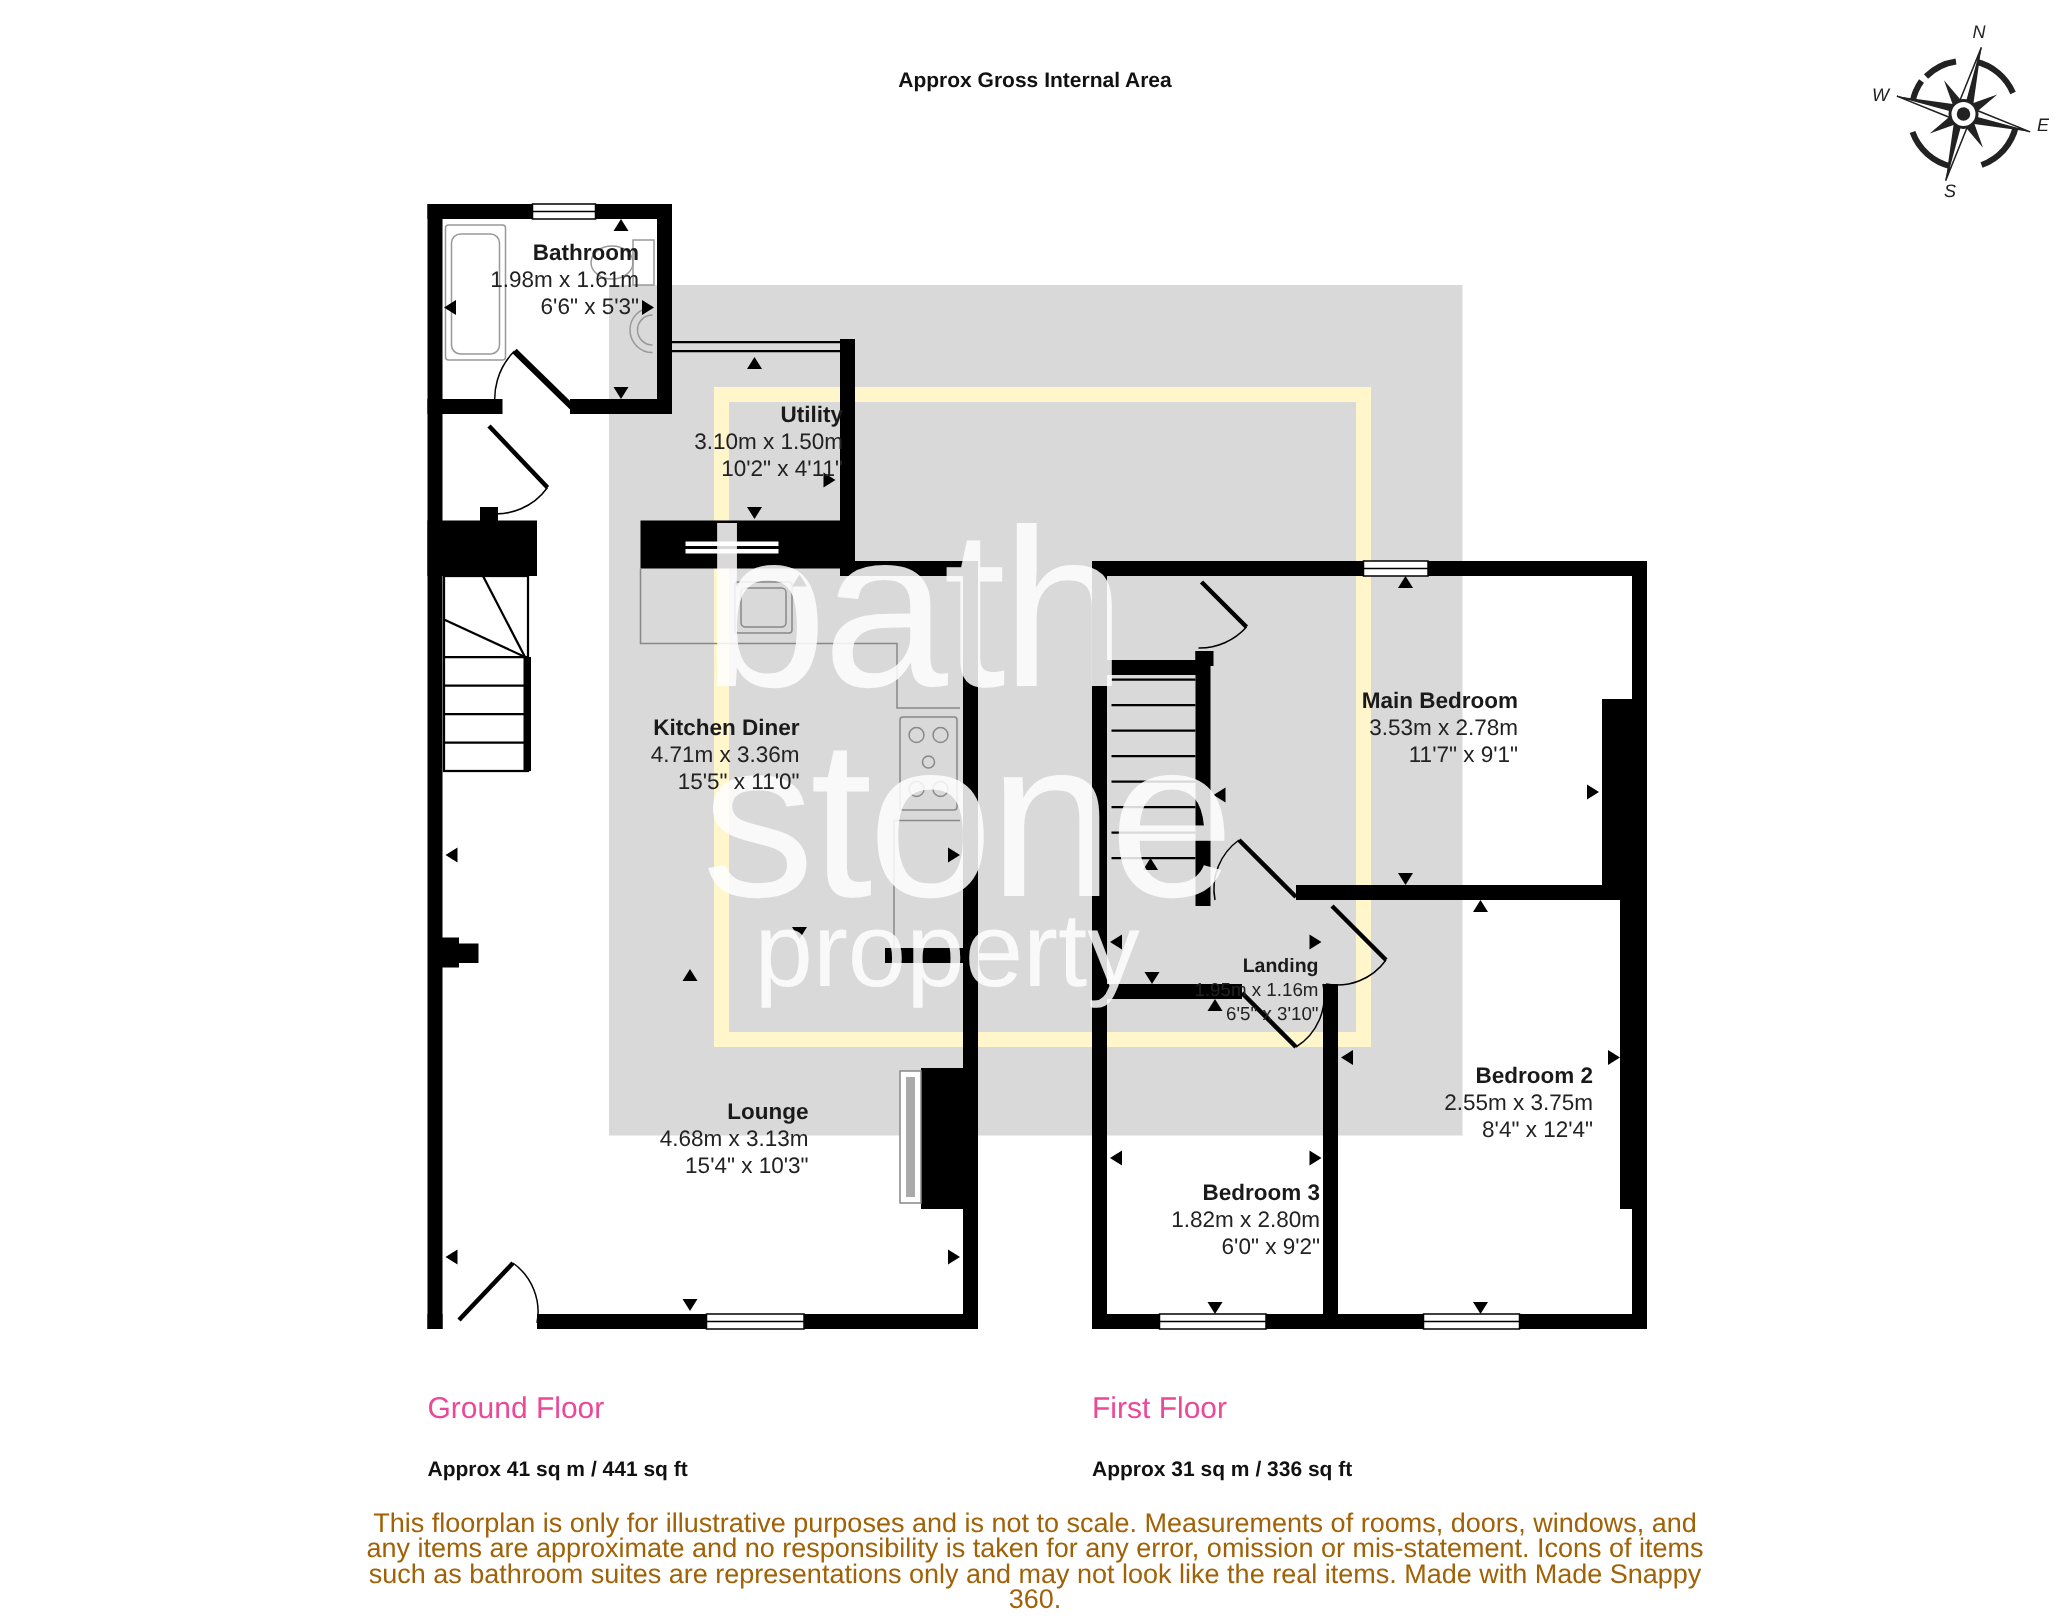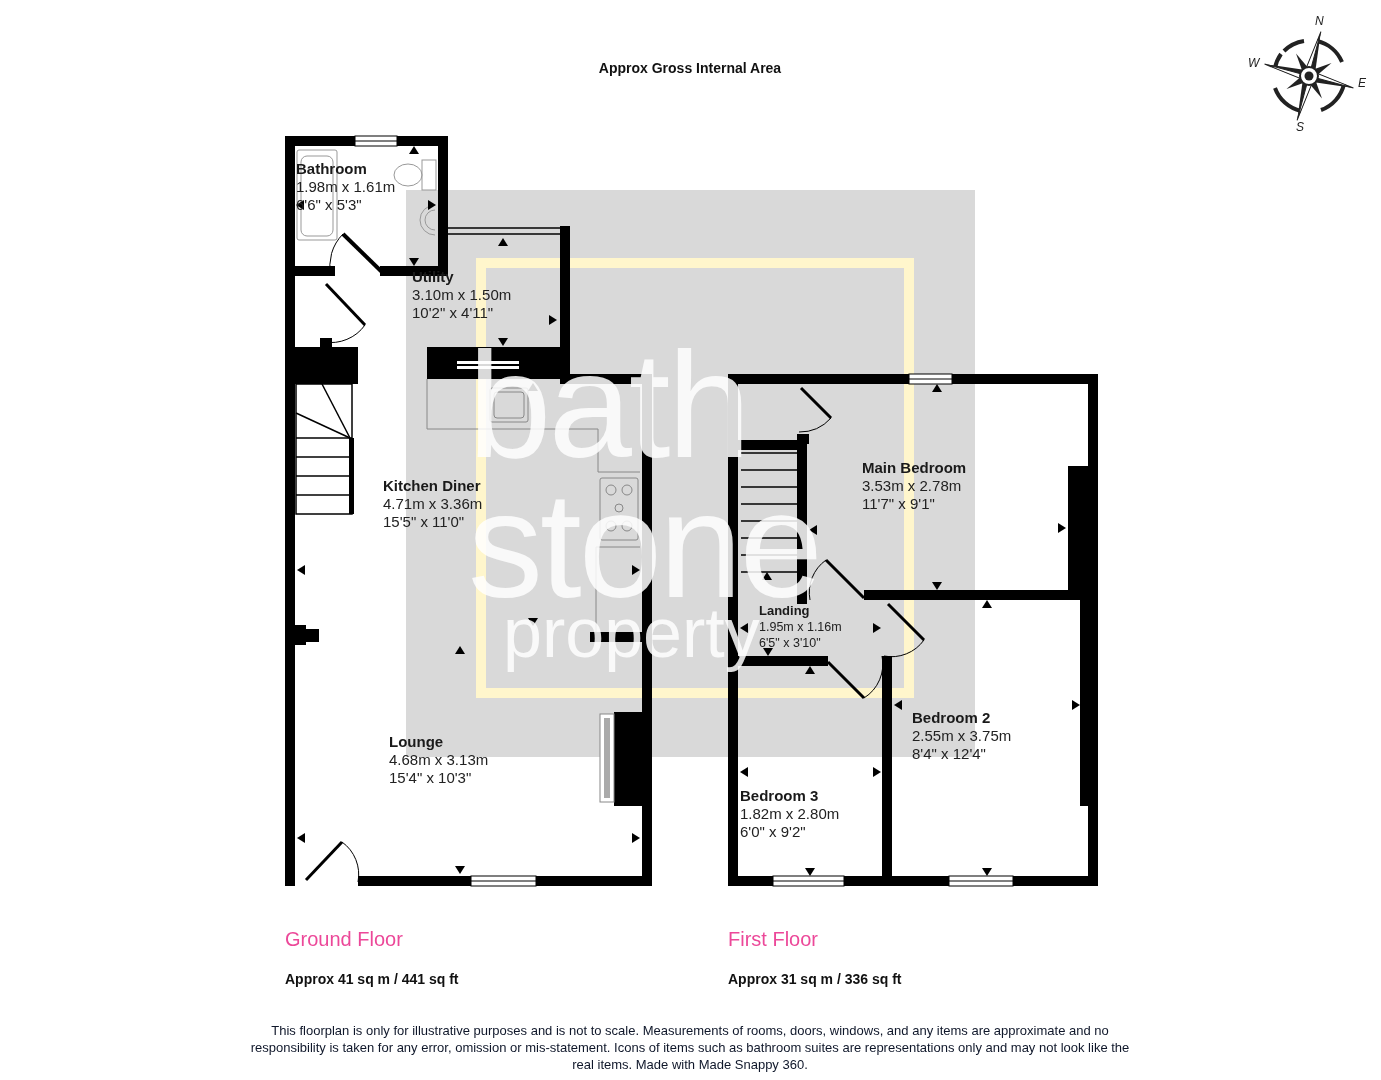--- a/index.html
+++ b/index.html
@@ -1,30 +1,30 @@
 <!DOCTYPE html>
 <html><head>
 <meta charset="utf-8">
 <style>
   html, body { margin: 0; padding: 0; background: #ffffff; }
   body { width: 1381px; height: 1080px; position: relative; overflow: hidden;
          font-family: "Liberation Sans", sans-serif; color: #111; }
   .abs { position: absolute; }
-  .center { text-align: center; margin-top: 15px; }
+  .center { text-align: center; }
   .hdr { left: 490px; top: 45px; width: 400px; font-weight: bold; font-size: 14px; line-height: 17px; }
   .compass { left: 1245px; top: 12px; width: 125px; height: 125px; }
   .compass .lbl { position: absolute; font-size: 12px; font-style: italic; color: #222; }
   svg.plan { position: absolute; left: 0; top: 0; width: 1381px; height: 1080px; }
-  .room { position: absolute; text-align: left; line-height: 18px; font-size: 15px; color: #222; }
+  .room { position: absolute; text-align: right; line-height: 18px; font-size: 15px; color: #222; }
   .room .name { font-weight: bold; font-size: 15px; color: #1a1a1a; }
-  .room.small { font-size: 12.5px; line-height: 16px; }
+  .room.small { font-size: 12.5px; line-height: 16px; margin-top: 33px; }
   .room.small .name { font-size: 13px; }
   .floor-title { font-size: 20px; color: #ec4899; }
   .floor-area { font-size: 14px; font-weight: bold; color: #111; margin-top: 20px; }
-  .disclaimer { left: 240px; top: 1007px; width: 900px; font-size: 13px; line-height: 17px; color: #0f172a; }
+  .disclaimer { left: 240px; top: 1007px; width: 900px; font-size: 18px; line-height: 17px; color: #a16207; }
   .wm { position: absolute; color: #ffffff; font-family: "Liberation Sans", sans-serif; font-weight: normal; line-height: 1; letter-spacing: -3px; }
 </style>
 </head>
 <body>
 
 <div class="abs hdr center">
   <div>Approx Gross Internal Area</div>
 </div>
 
 <div class="abs compass">

